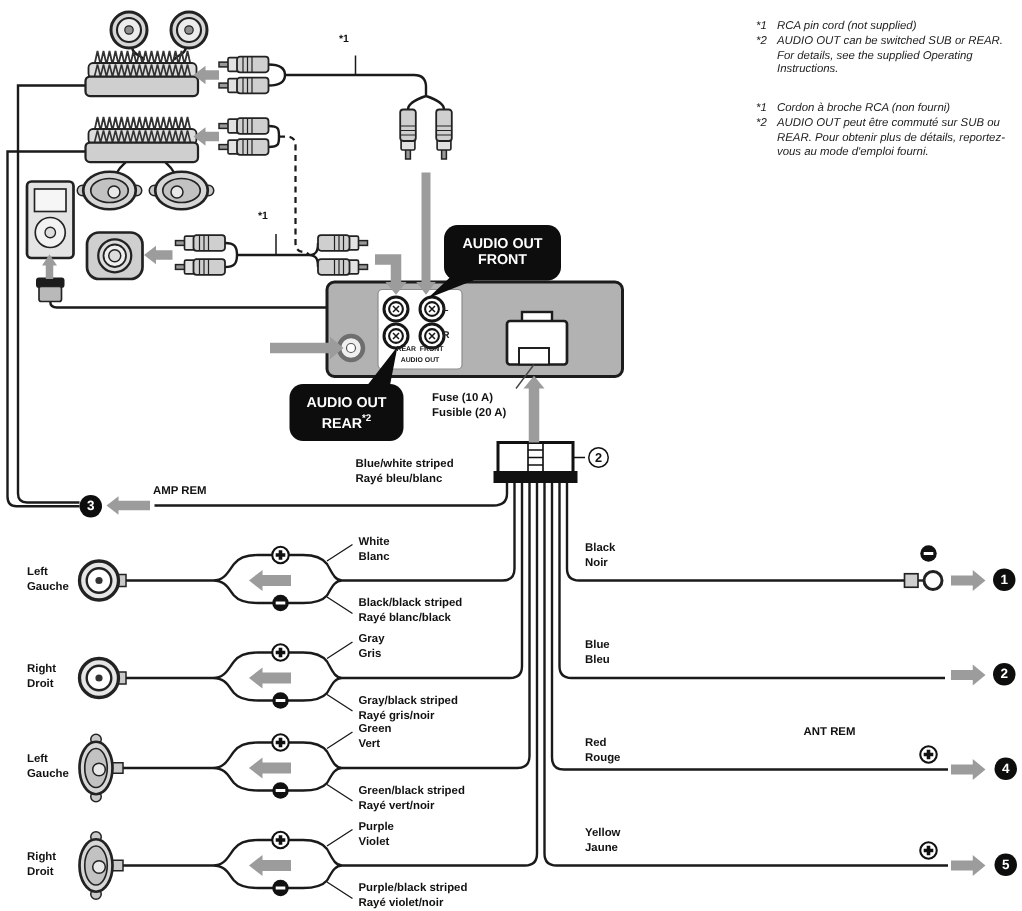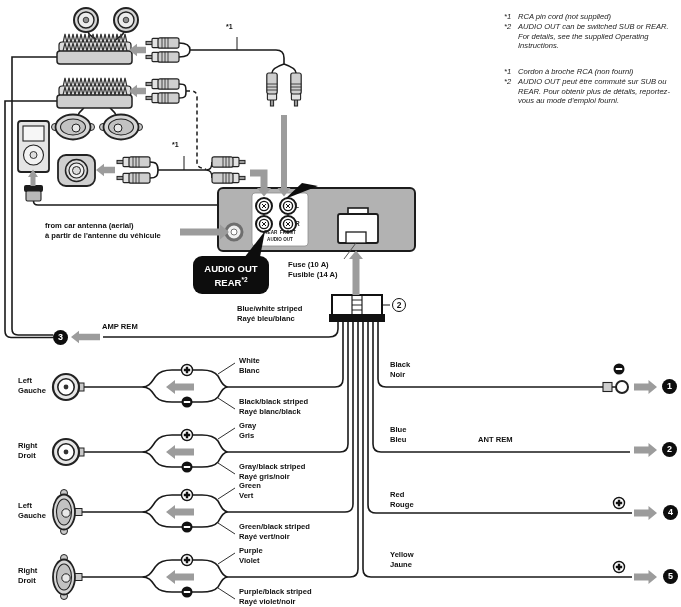--- a/index.html
+++ b/index.html
@@ -17,21 +17,21 @@
   .badge.light{width:12px;height:12px;background:#fff;border:1.6px solid #111;color:#111;
          font-size:8.5px;line-height:12px;}
   .callout{position:absolute;z-index:4;background:#0d0d0d;color:#fff;border-radius:9px;
          text-align:center;font-weight:bold;font-size:9.5px;line-height:11.5px;padding-top:6.5px;
          box-sizing:border-box;}
   .callout sup{font-size:6.5px;}
   .fnotes{position:absolute;left:504px;width:176px;z-index:3;font-style:italic;font-size:7.6px;
          line-height:9.8px;color:#1c1c1c;}
   .fnotes .item{display:flex;}
   .fnotes .mark{width:14px;flex:none;}
-  .rlbl{text-align:left;}
+  .rlbl{text-align:center;margin-top:48px;}
 </style>
 </head>
 <body>
 
 <div id="stage">
 
 <svg id="art" width="681" height="607" viewBox="0 0 681 607">
   <defs>
     <g id="rca">
       <rect x="0" y="-1.6" width="7" height="3.2" fill="#999" stroke="#222" stroke-width="1"></rect>
@@ -296,39 +296,39 @@
       </div>
   <div class="item">
         <span class="mark">*2</span>
         <span style="white-space:normal">AUDIO OUT peut être commuté sur SUB ou REAR. Pour obtenir plus de détails, reportez-vous au mode d'emploi fourni.</span>
       </div>
 </div>
 
 <div class="lbl tiny" style="left:226px;top:22px">*1</div>
 <div class="lbl tiny" style="left:172px;top:140px">*1</div>
 
+<div class="callout" style="left:296px;top:150px;width:78px;height:37px">
+  <span>AUDIO OUT</span>
+  <span>FRONT</span>
+</div>
 <div class="callout" style="left:193px;top:256px;width:76px;height:38px">
   <span>AUDIO OUT</span>
   <span><span>REAR</span><sup>*2</sup></span>
 </div>
 
 <div class="chan" style="left:295px;top:202px">L</div>
 <div class="chan" style="left:295px;top:220px">R</div>
 <div class="jacktxt" style="left:252px;top:230px">REAR  FRONT</div>
 <div class="jacktxt" style="left:252px;top:237px">AUDIO OUT</div>
 
 <div class="lbl" style="left:288px;top:260px">
   <span>Fuse (10 A)</span>
-  <span>Fusible (14 A)</span>
-</div>
-
-<div class="lbl" style="left:45px;top:221px">
-  <span>from car antenna (aerial)</span>
-  <span>à partir de l'antenne du véhicule</span>
-</div>
+  <span>Fusible (20 A)</span>
+</div>
+
 
 <div class="badge light" style="left:392px;top:298px">2</div>
 
 <div class="badge" style="left:53px;top:330px">3</div>
 <div class="lbl" style="left:102px;top:322px">AMP REM</div>
 <div class="lbl" style="left:237px;top:304px">
   <span>Blue/white striped</span>
   <span>Rayé bleu/blanc</span>
 </div>
 

